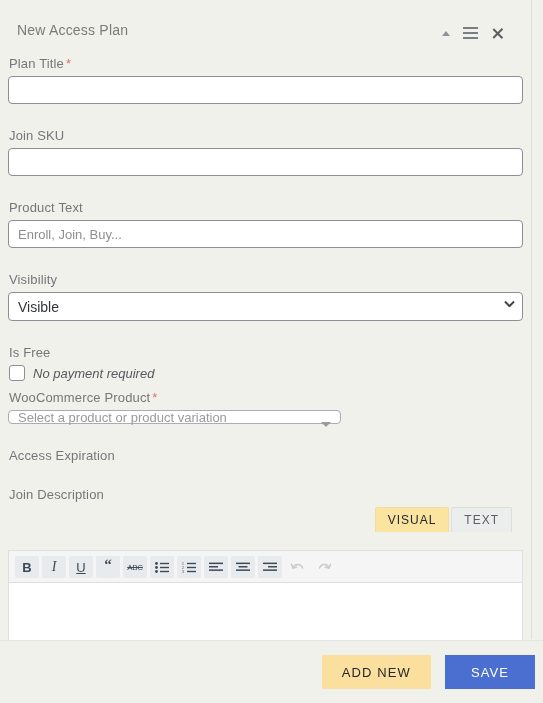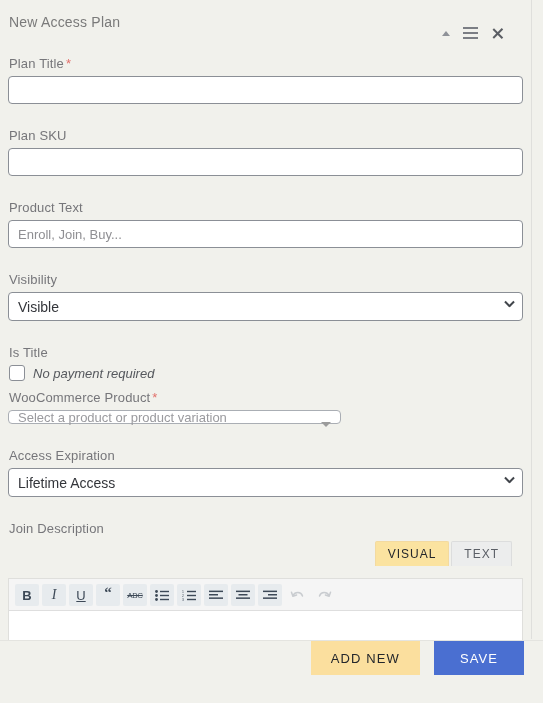--- a/index.html
+++ b/index.html
@@ -38,21 +38,21 @@
   .panel-header {
     padding: 14px 0 0 0;
     height: 56px;
     position: relative;
   }
   .panel-title {
     font-size: 14px;
     color: #7a7a7a;
     letter-spacing: .2px;
     font-weight: 400;
-    margin: 0;
+    margin: 8px;
     padding-left: 1px;
   }
   .header-actions {
     position: absolute;
     right: 18px;
     top: 26px;
     display: flex;
     align-items: center;
     gap: 13px;
   }
@@ -224,21 +224,21 @@
     border-top: 5px solid #9b9b9b;
   }
 
   
   .editor-block { margin-top: 1px; }
   .editor-tabs {
     display: flex;
     justify-content: flex-end;
     gap: 2px;
     padding-right: 11px;
-    margin-bottom: 12px;
+    margin-bottom: 18px;
     height: 25px;
   }
   .ed-tab {
     font-size: 12px;
     letter-spacing: 1px;
     padding: 5px 12px 4px;
     border: 1px solid #dcdcd6;
     border-bottom: none;
     border-radius: 2px 2px 0 0;
     font-family: "Liberation Sans", sans-serif;
@@ -324,23 +324,24 @@
     left: 0;
     right: 0;
     bottom: 0;
     height: 63px;
     border-top: 1px solid #e4e4e0;
     background: #f1f1ec;
   }
   .footer-inner {
     display: flex;
     justify-content: flex-end;
+    align-items: center;
     gap: 0;
     height: 100%;
-    padding-right: 19px;
+    padding-right: 8px;
     margin-left: 36px;
   }
   .btn {
     border: none;
     font-family: "Liberation Sans", sans-serif;
     font-size: 13px;
     letter-spacing: 1.1px;
     cursor: pointer;
     height: 34px;
     padding: 0 20px;
@@ -386,65 +387,59 @@
   <div class="form-area">
 
     <div class="field">
       <label class="field-label">
         <span>Plan Title</span><span class="req">*</span>
       </label>
       <input class="text-input" type="text" placeholder="" value="" style="">
     </div>
 
     <div class="field">
-      <label class="field-label">Plan SKU</label>
+      <label class="field-label">Join SKU</label>
       <input class="text-input" type="text" placeholder="" style="">
     </div>
 
     <div class="field">
       <label class="field-label">Product Text</label>
       <input class="text-input" type="text" placeholder="Enroll, Join, Buy..." style="">
     </div>
 
     <div class="field">
       <label class="field-label">Visibility</label>
       <div class="select-wrap">
         <select class="select-input">
           <option>Visible</option>
         </select>
         <span class="chev"></span>
       </div>
     </div>
 
     <div>
-      <label class="field-label">Is Title</label>
+      <label class="field-label">Is Free</label>
       <div class="check-row">
         <input type="checkbox" class="cbox" style="">
         <span class="check-label">No payment required</span>
       </div>
     </div>
 
     <div class="field">
       <label class="field-label">
         <span>WooCommerce Product</span><span class="req">*</span>
       </label>
       <div class="select2">
         <span class="s2-text">Select a product or product variation</span>
         <span class="s2-arrow"></span>
       </div>
     </div>
 
     <div class="field">
       <label class="field-label">Access Expiration</label>
-      <div class="select-wrap">
-        <select class="select-input">
-          <option>Lifetime Access</option>
-        </select>
-        <span class="chev"></span>
-      </div>
     </div>
 
     <div>
       <label class="field-label">Join Description</label>
     </div>
 
     <div class="editor-block">
       <div class="editor-tabs">
         <div class="ed-tab active">VISUAL</div>
         <div class="ed-tab inactive">TEXT</div>

